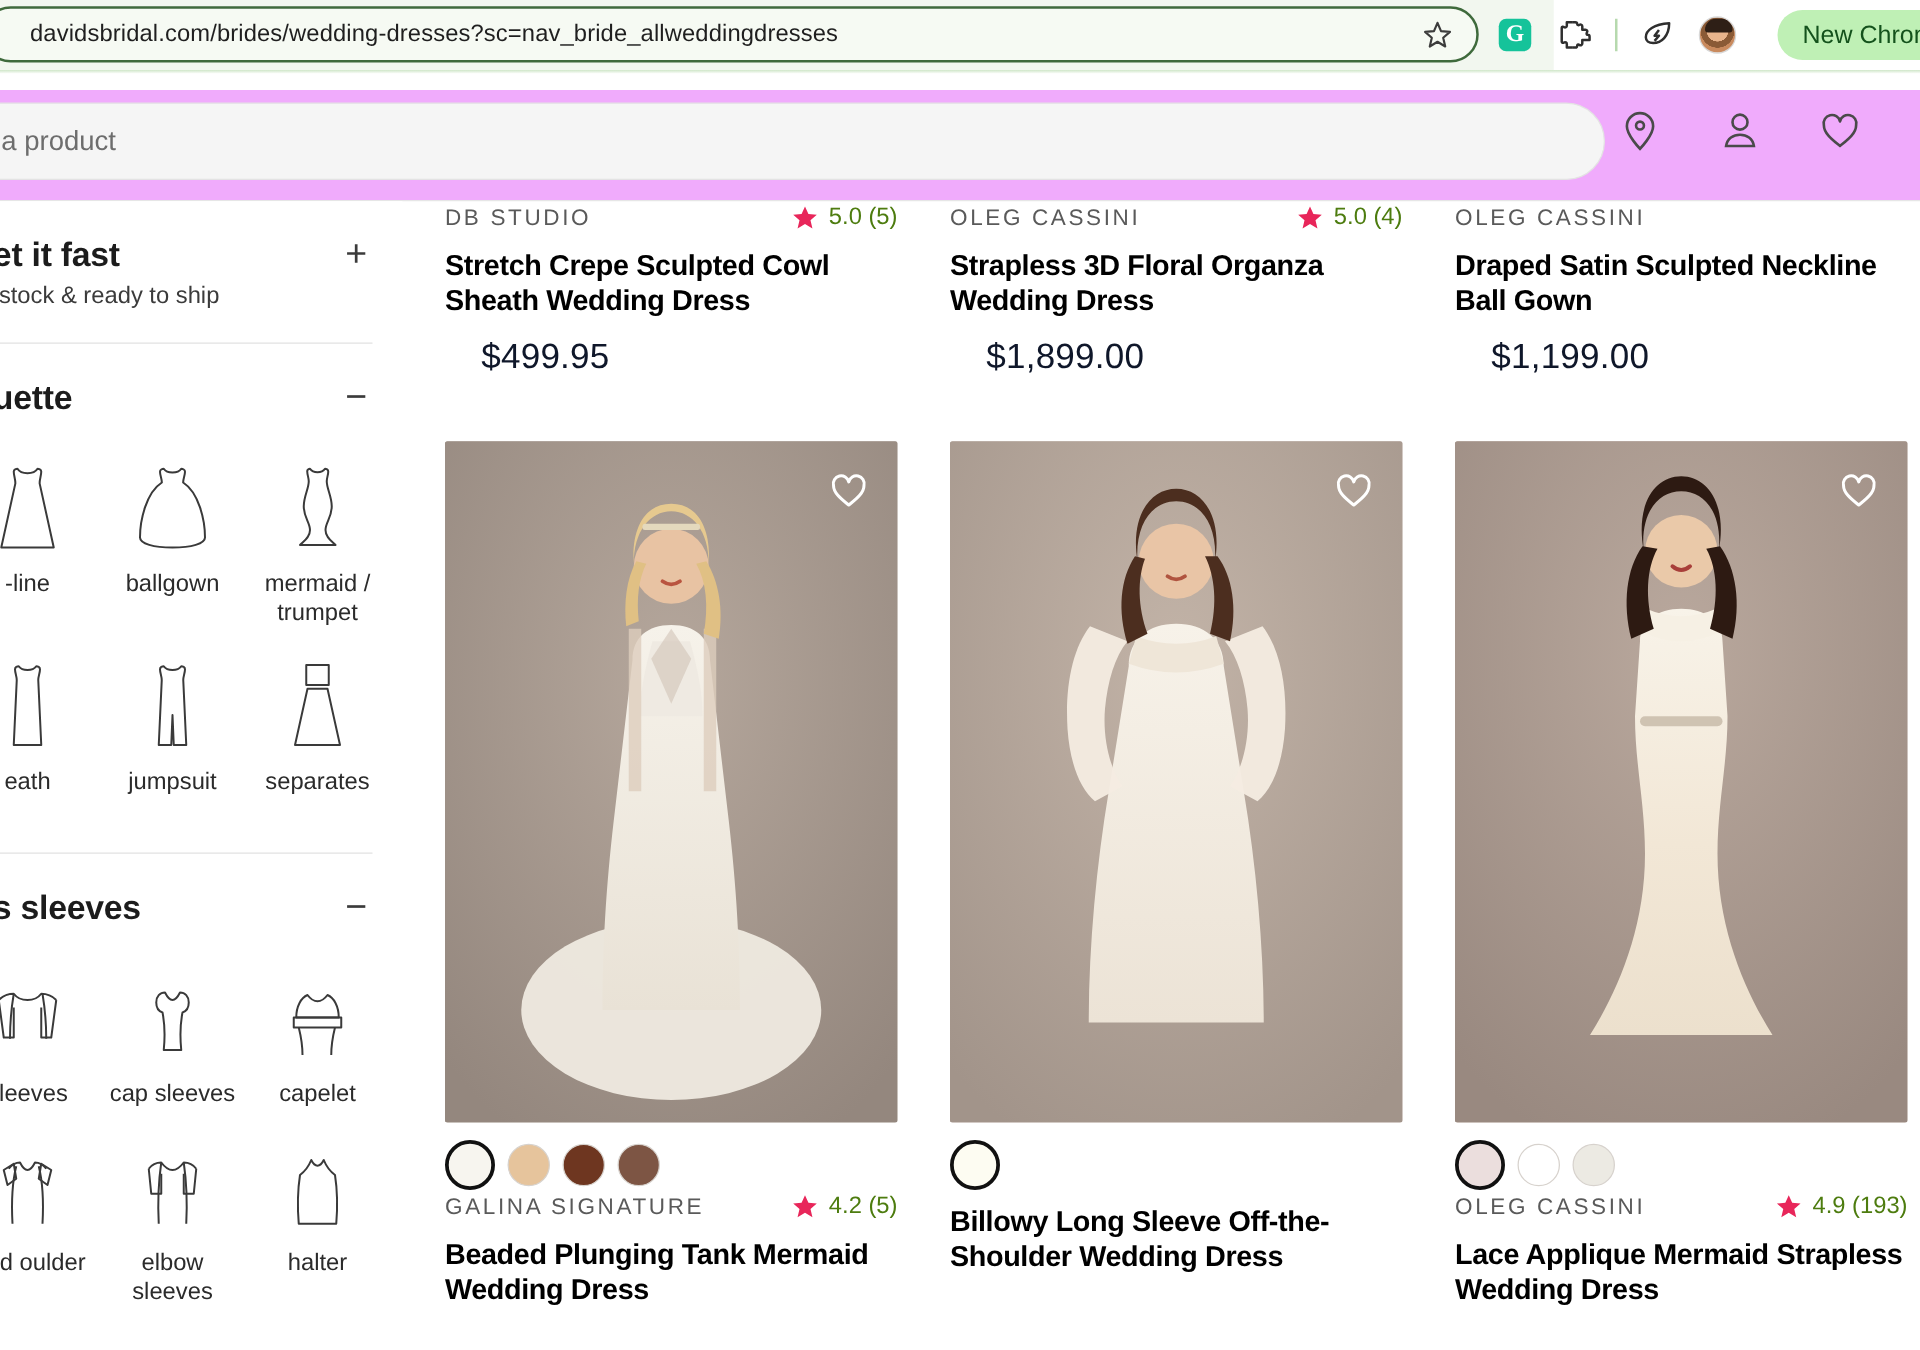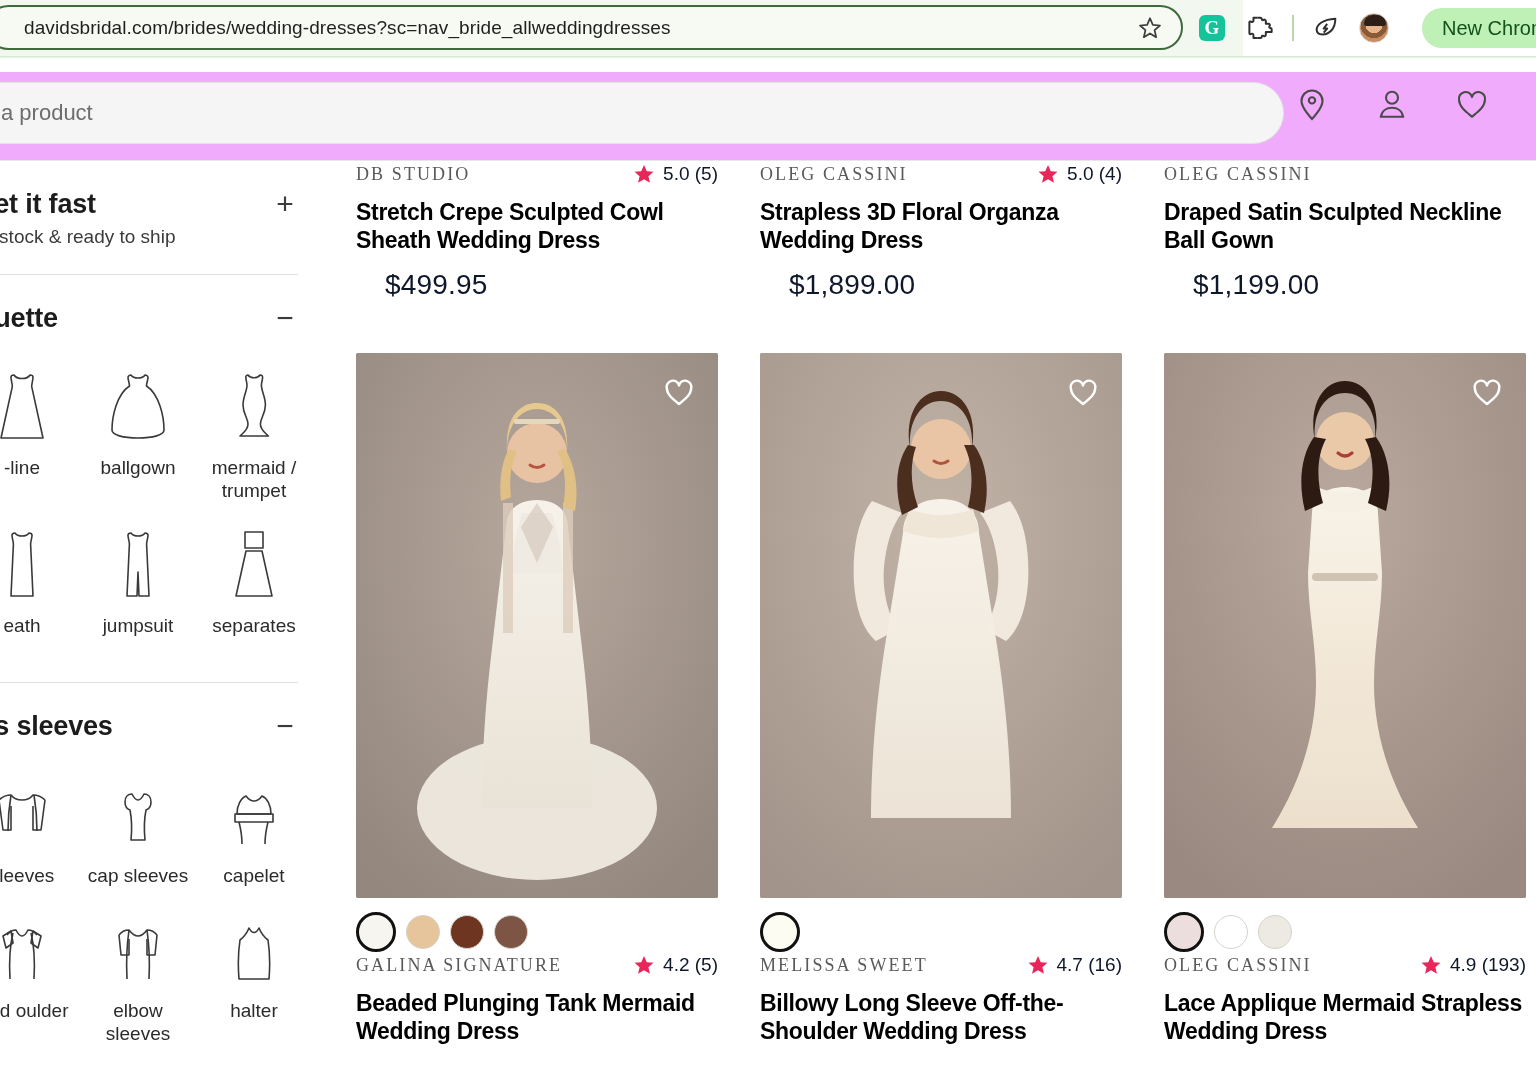--- a/index.html
+++ b/index.html
@@ -148,25 +148,25 @@
 
   .cards { display: flex; gap: 42px; padding-left: 34px; }
   .card { width: 362px; flex: 0 0 362px; }
 
   .card-brand-line {
     display: flex; align-items: center; justify-content: space-between;
     height: 26px;
   }
   .brand {
     font-size: 18px; letter-spacing: 2.1px; color: #5a5a5a;
-    text-transform: uppercase; white-space: nowrap; font-family: Liberation Serif, serif;
+    text-transform: uppercase; white-space: nowrap;
   }
   .rating { display: flex; align-items: center; gap: 8px; white-space: nowrap; }
   .rating-star { width: 22px; height: 22px; }
-  .rating-text { font-size: 19px; color: #0f172a; }
+  .rating-text { font-size: 19px; color: #4d7c0f; }
 
   .card-title {
     margin-top: 12px;
     font-size: 23px; font-weight: bold; color: #000000;
     line-height: 1.21; letter-spacing: -.3px;
   }
   .card-price {
     margin-top: 14px; font-size: 28px; color: #0f172a; letter-spacing: .2px; margin-left: 29px;
   }
 
@@ -566,29 +566,20 @@
             <svg viewBox="0 0 24 24" width="34" height="34" fill="none" stroke="#ffffff" stroke-width="1.7" stroke-linejoin="round">
               <path d="M12 20.5C8 17.2 3.4 13.8 3.4 9.4A4.4 4.4 0 0 1 12 7.4a4.4 4.4 0 0 1 8.6 2c0 4.4-4.6 7.8-8.6 11.1z"></path>
             </svg>
           </span>
         </div>
 
         <div class="swatches">
           <span class="color-dot selected" style="background:#fdfcf2"></span>
         </div>
 
-        <div class="card-brand-line">
-          <span class="brand">MELISSA SWEET</span>
-          <span class="rating">
-            <svg class="rating-star" viewBox="0 0 24 24" fill="#e8265a">
-                <polygon points="12,2.3 15,9 22.3,9.6 16.8,14.4 18.5,21.6 12,17.7 5.5,21.6 7.2,14.4 1.7,9.6 9,9"></polygon>
-              </svg>
-            <span class="rating-text">4.7 (16)</span>
-          </span>
-        </div>
         <div class="card-title">Billowy Long Sleeve Off-the-Shoulder Wedding Dress</div>
       </div>
 
       <div class="card">
         <div class="card-image" style="background:#a8968c">
           <svg class="figure" viewBox="0 0 362 545">
             <defs>
               <radialGradient id="bg3" cx="50%" cy="30%" r="78%">
                 <stop offset="0%" stop-color="#b9a89d"></stop>
                   <stop offset="100%" stop-color="#998980"></stop>

